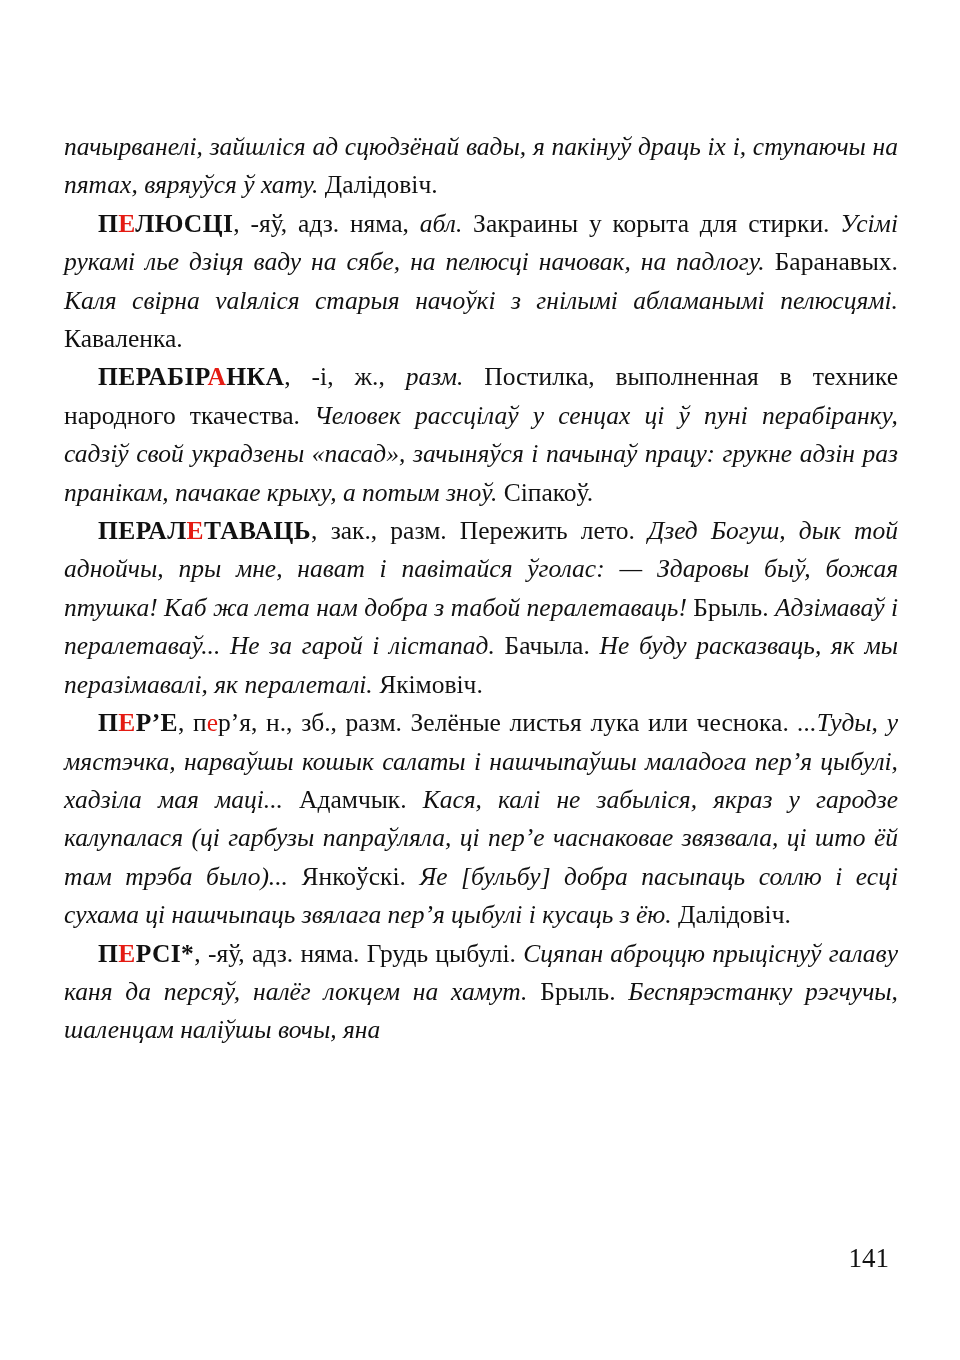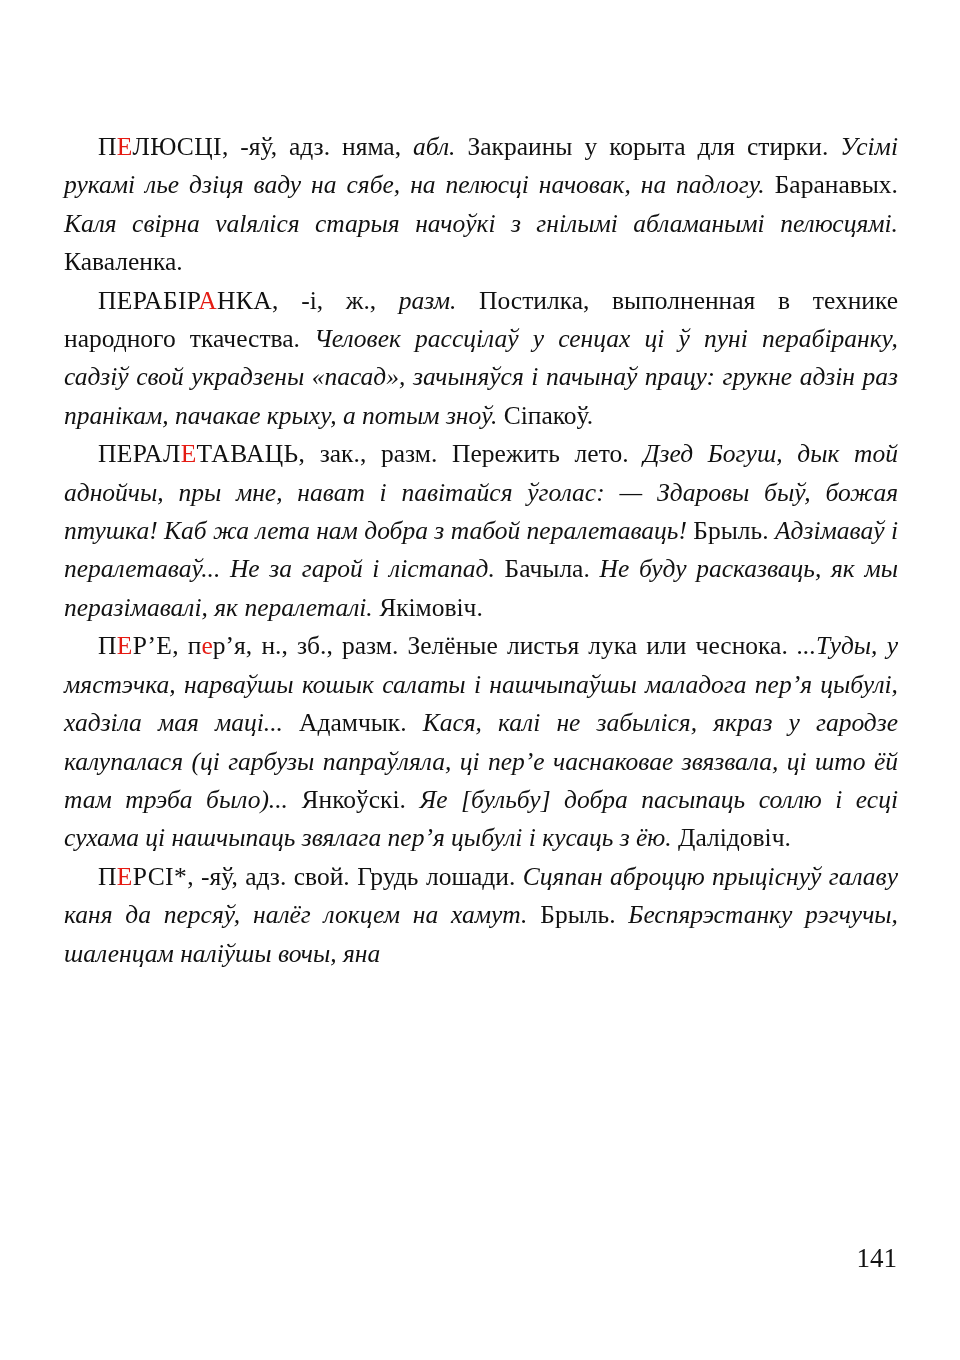--- a/index.html
+++ b/index.html
@@ -53,64 +53,67 @@
 
   .it {
     font-style: italic;
   }
 
   .rom {
     font-style: normal;
   }
 
   .headword {
-    font-weight: normal;
+    font-weight: bold;
     font-style: normal;
     letter-spacing: 0.4px;
   }
 
   .stress {
     color: #e41b13;
   }
 
   .page-number {
     position: absolute;
-    right: 63px;
+    right: 71px;
     top: 1243px;
     font-size: 27px;
     font-style: normal;
     color: #111111;
     font-family: "Liberation Serif", "DejaVu Serif", serif;
   }
 </style>
 </head>
 <body>
 
 <div class="page">
 
   <div class="text-column">
 
+    <p class="para">
+      <span class="it">пачырванелі, зайшліся ад сцюдзёнай вады, я пакінуў драць іх і, ступаючы на пятах, вяряуўся ў хату.</span><span class="rom"> Далідовіч.</span>
+    </p>
 
     <p class="para indent">
       <span class="headword"><span>П</span><span class="stress">Е</span><span>ЛЮСЦІ</span></span><span class="rom">, -яў, адз. няма, </span><span class="it">абл.</span><span class="rom"> Закраины у корыта для стирки. </span><span class="it">Усімі рукамі лье дзіця ваду на сябе, на пелюсці начовак, на падлогу.</span><span class="rom"> Баранавых. </span><span class="it">Каля свірна valяліся старыя начоўкі з гнілымі абламанымі пелюсцямі.</span><span class="rom"> Каваленка.</span>
     </p>
 
     <p class="para indent">
       <span class="headword"><span>ПЕРАБІР</span><span class="stress">А</span><span>НКА</span></span><span class="rom">, -і, ж., </span><span class="it">разм.</span><span class="rom"> Постилка, выполненная в технике народного ткачества. </span><span class="it">Человек рассцілаў у сенцах ці ў пуні перабіранку, садзіў свой украдзены «пасад», зачыняўся і пачынаў працу: грукне адзін раз пранікам, пачакае крыху, а потым зноў.</span><span class="rom"> Сіпакоў.</span>
     </p>
 
     <p class="para indent">
       <span class="headword"><span>ПЕРАЛ</span><span class="stress">Е</span><span>ТАВАЦЬ</span></span><span class="rom">, зак., разм. Пережить лето. </span><span class="it">Дзед Богуш, дык той аднойчы, пры мне, нават і павітайся ўголас: — Здаровы быў, божая птушка! Каб жа лета нам добра з табой пералетаваць!</span><span class="rom"> Брыль. </span><span class="it">Адзімаваў і пералетаваў... Не за гарой і лістапад.</span><span class="rom"> Бачыла. </span><span class="it">Не буду расказваць, як мы перазімавалі, як пералеталі.</span><span class="rom"> Якімовіч.</span>
     </p>
 
     <p class="para indent">
       <span class="headword"><span>П</span><span class="stress">Е</span><span>Р’Е</span></span><span class="rom">, п</span><span class="rom stress">е</span><span class="rom">р’я, н., зб., разм. Зелёные листья лука или чеснока. </span><span class="it">...Туды, у мястэчка, нарваўшы кошык салаты і нашчыпаўшы маладога пер’я цыбулі, хадзіла мая маці...</span><span class="rom"> Адамчык. </span><span class="it">Кася, калі не забыліся, якраз у гародзе калупалася (ці гарбузы папраўляла, ці пер’е часнаковае звязвала, ці што ёй там трэба было)...</span><span class="rom"> Янкоўскі. </span><span class="it">Яе [бульбу] добра пасыпаць соллю і есці сухама ці нашчыпаць звялага пер’я цыбулі і кусаць з ёю.</span><span class="rom"> Далідовіч.</span>
     </p>
 
     <p class="para indent">
-      <span class="headword"><span>П</span><span class="stress">Е</span><span>РСІ*</span></span><span class="rom">, -яў, адз. свой. Грудь лошади. </span><span class="it">Сцяпан аброццю прыціснуў галаву каня да персяў, налёг локцем на хамут.</span><span class="rom"> Брыль. </span><span class="it">Беспярэстанку рэгчучы, шаленцам наліўшы вочы, яна</span>
+      <span class="headword"><span>П</span><span class="stress">Е</span><span>РСІ*</span></span><span class="rom">, -яў, адз. няма. Грудь цыбулі. </span><span class="it">Сцяпан аброццю прыціснуў галаву каня да персяў, налёг локцем на хамут.</span><span class="rom"> Брыль. </span><span class="it">Беспярэстанку рэгчучы, шаленцам наліўшы вочы, яна</span>
     </p>
 
   </div>
 
   <div class="page-number">141</div>
 
 </div>
 
 </body></html>

